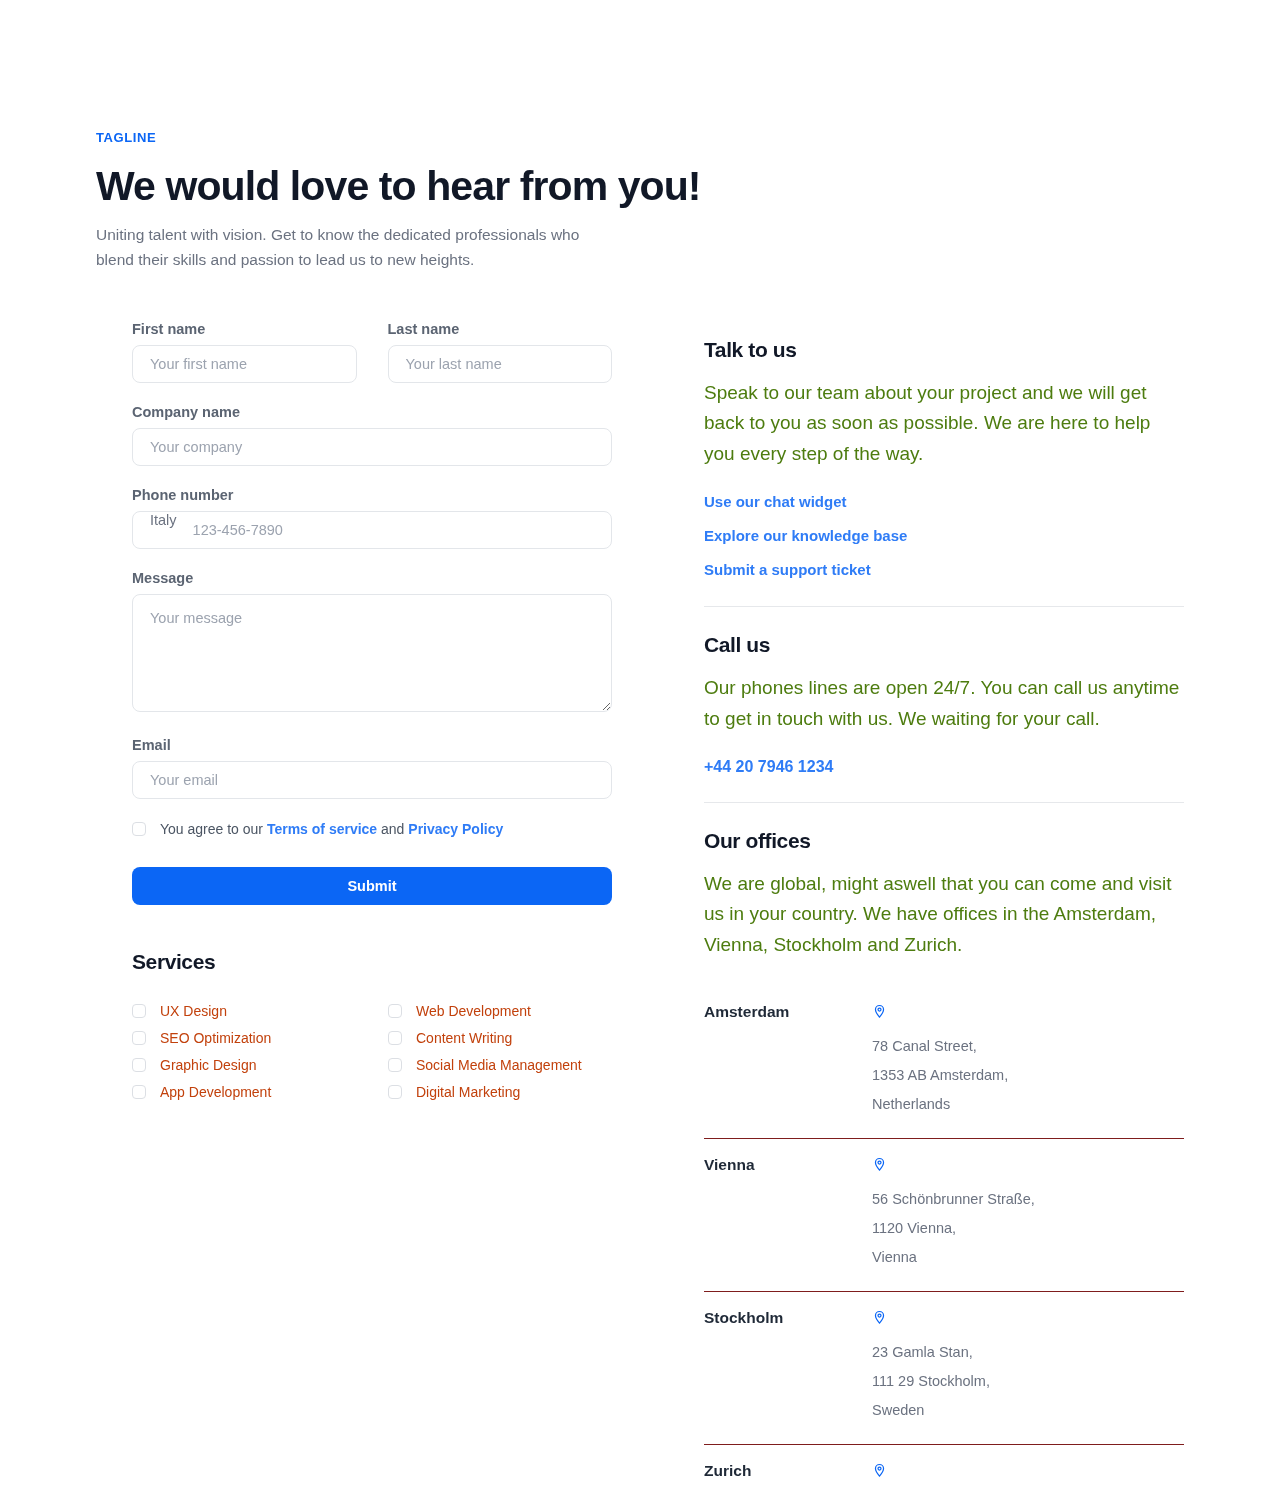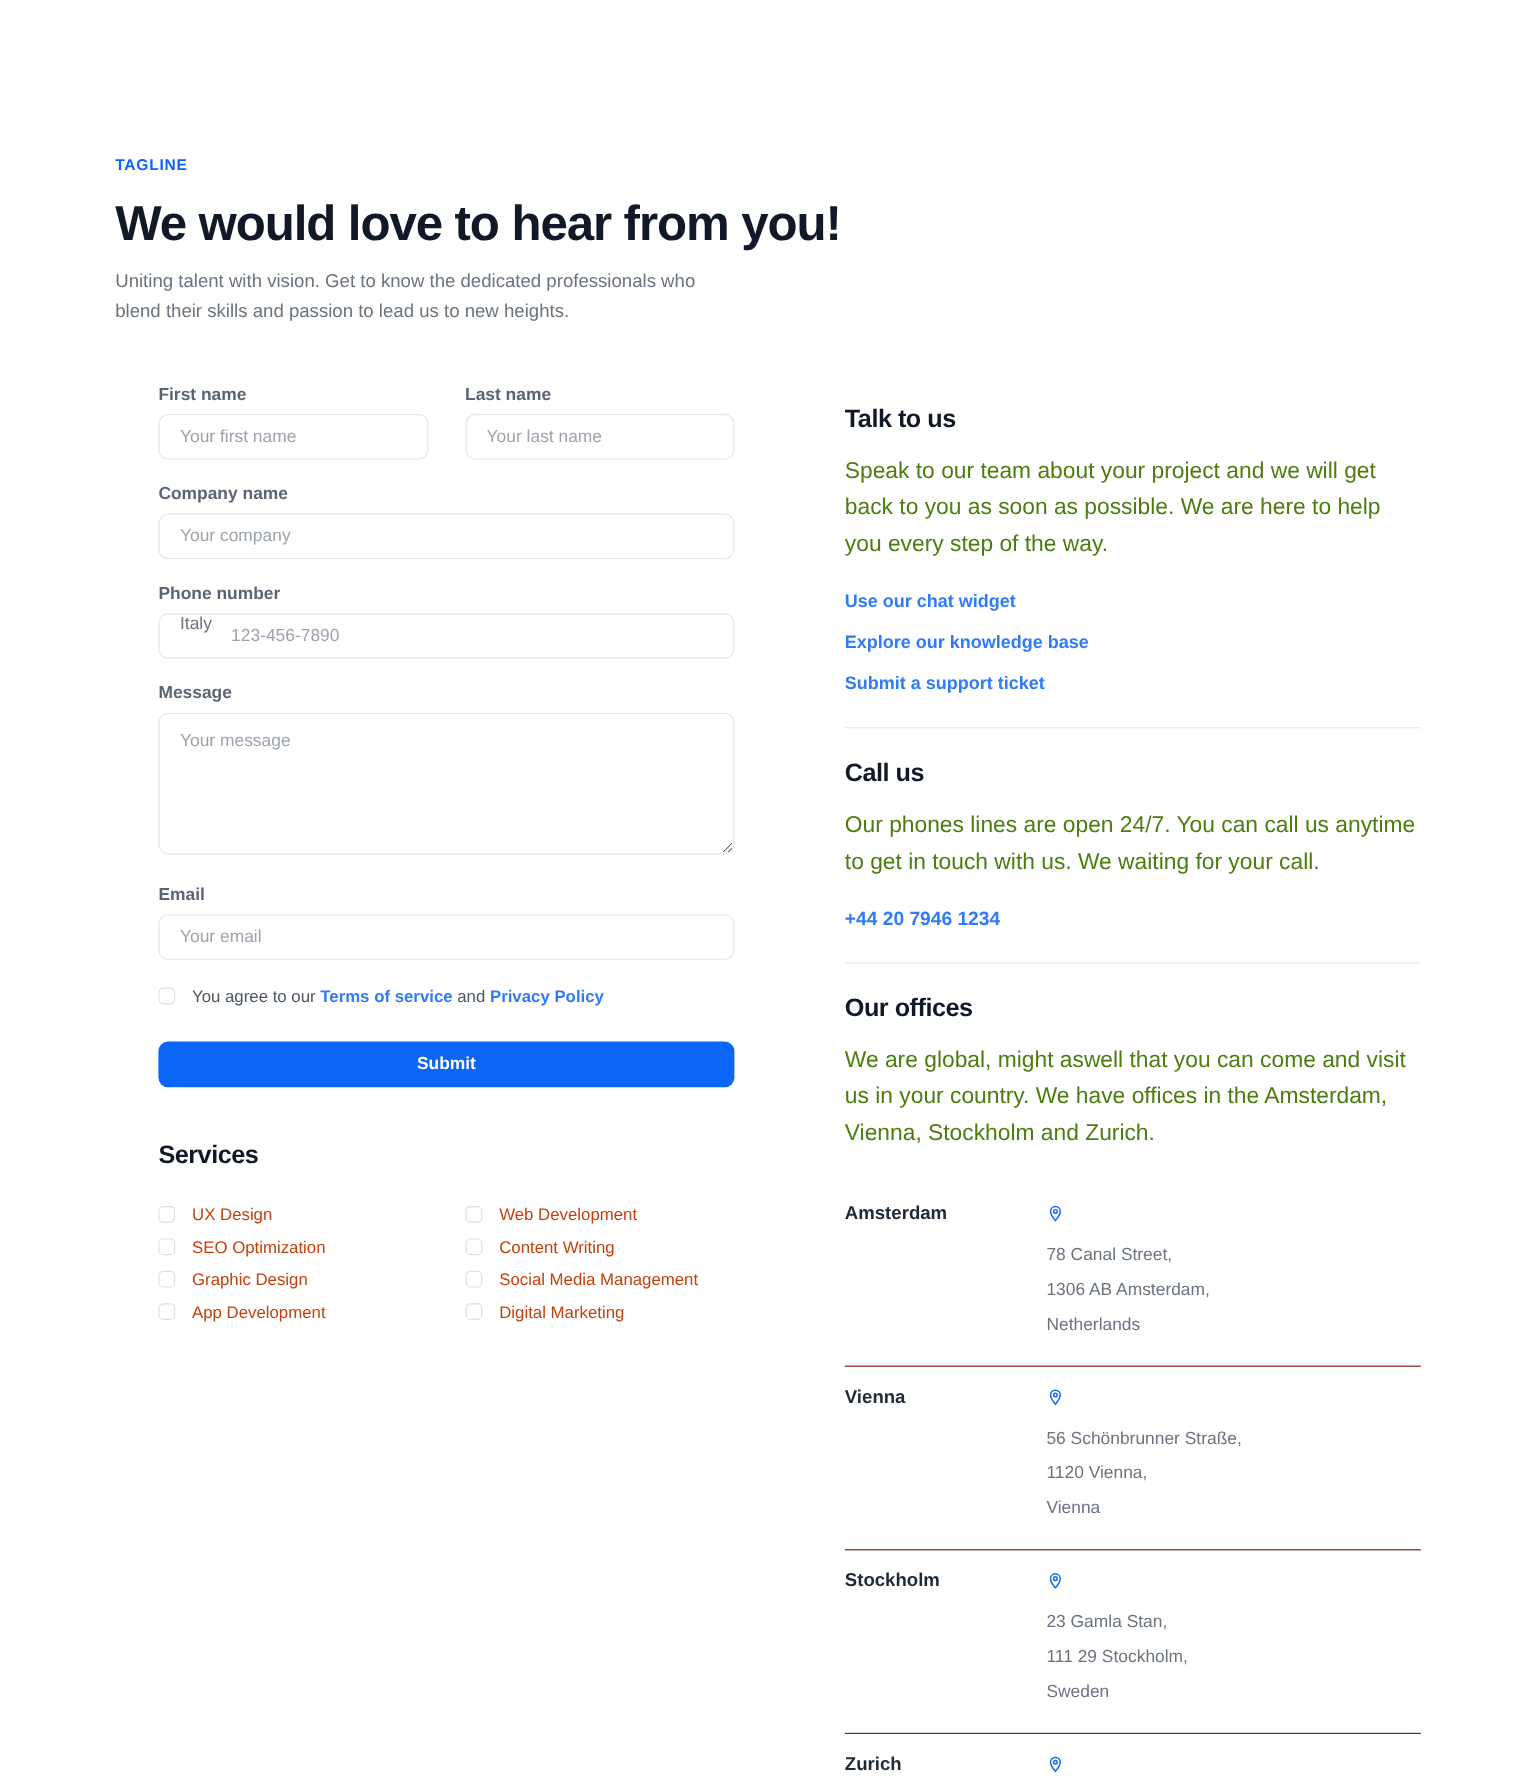--- a/index.html
+++ b/index.html
@@ -419,21 +419,21 @@
 
         <div class="office-row">
           <div class="office-city">Amsterdam</div>
           <div class="office-addr">
             <svg class="pin-icon" viewBox="0 0 16 16" fill="none">
               <path d="M8 1.6c-2.4 0-4.3 1.9-4.3 4.3 0 3.1 4.3 8.1 4.3 8.1s4.3-5 4.3-8.1c0-2.4-1.9-4.3-4.3-4.3z" stroke="currentColor" stroke-width="1.3" fill="none"></path>
               <circle cx="8" cy="5.9" r="1.6" stroke="currentColor" stroke-width="1.3" fill="none"></circle>
             </svg>
             <div class="addr-lines">
               <div>78 Canal Street,</div>
-              <div>1306 AB Amsterdam,</div>
+              <div>1353 AB Amsterdam,</div>
               <div>Netherlands</div>
             </div>
           </div>
         </div>
 
         <div class="office-row sep">
           <div class="office-city">Vienna</div>
           <div class="office-addr">
             <svg class="pin-icon" viewBox="0 0 16 16" fill="none">
               <path d="M8 1.6c-2.4 0-4.3 1.9-4.3 4.3 0 3.1 4.3 8.1 4.3 8.1s4.3-5 4.3-8.1c0-2.4-1.9-4.3-4.3-4.3z" stroke="currentColor" stroke-width="1.3" fill="none"></path>

